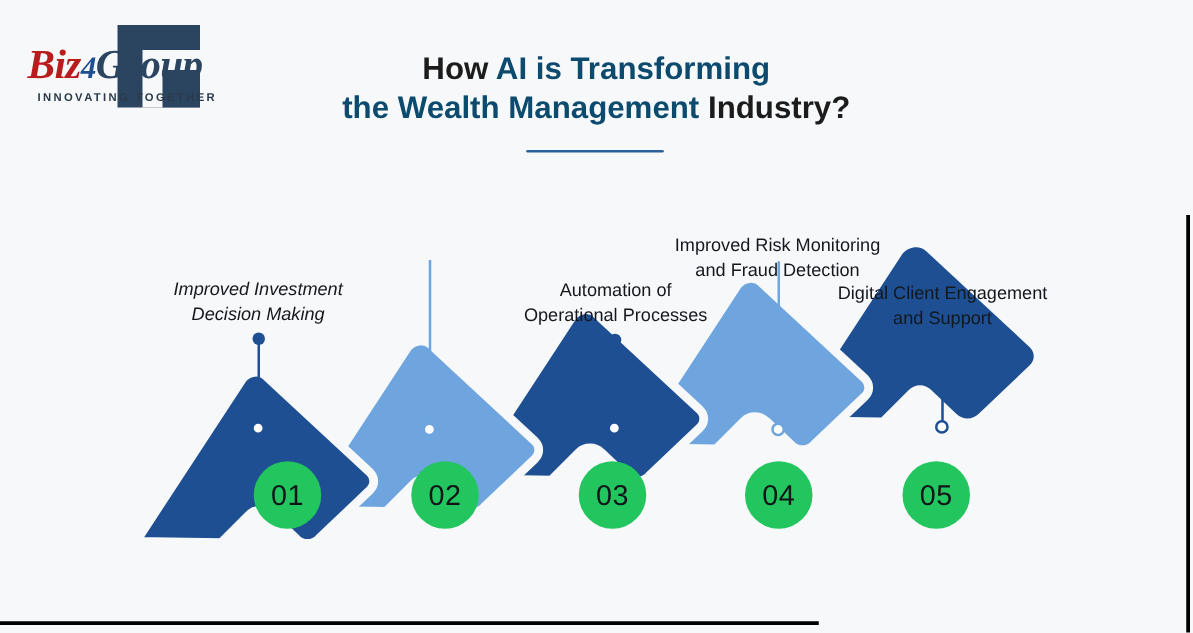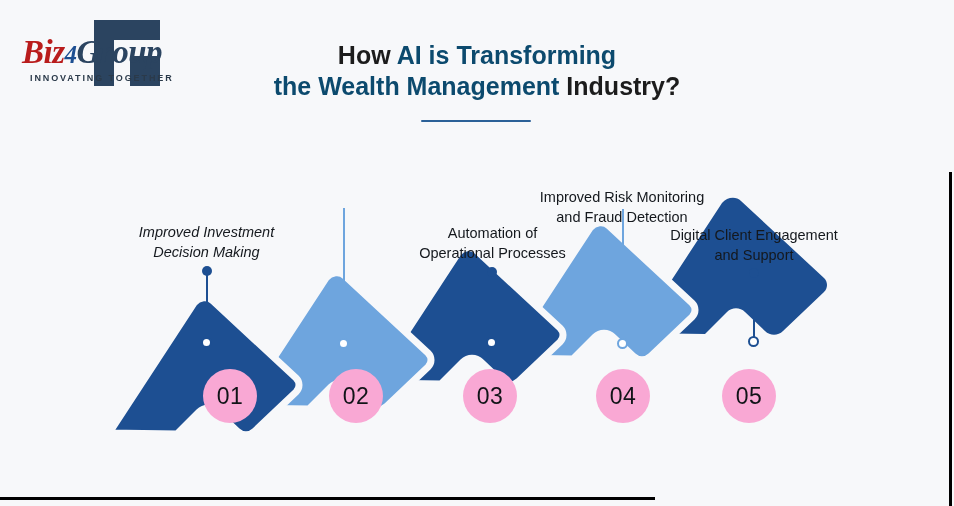--- a/index.html
+++ b/index.html
@@ -151,21 +151,21 @@
   .conn.light .stem { background: #6ea5de; }
   .conn.light .topdot { background: transparent; }
   .conn.light .ring { border: 2px solid #6ea5de; }
 
   
   .num-circle {
     position: absolute;
     width: 54px;
     height: 54px;
     border-radius: 50%;
-    background: #f9a8d4;
+    background: #22c55e;
     display: flex;
     align-items: center;
     justify-content: center;
     font-size: 23px;
     color: #111418;
     letter-spacing: 0.5px;
   }
 
   
   .edge-right {

